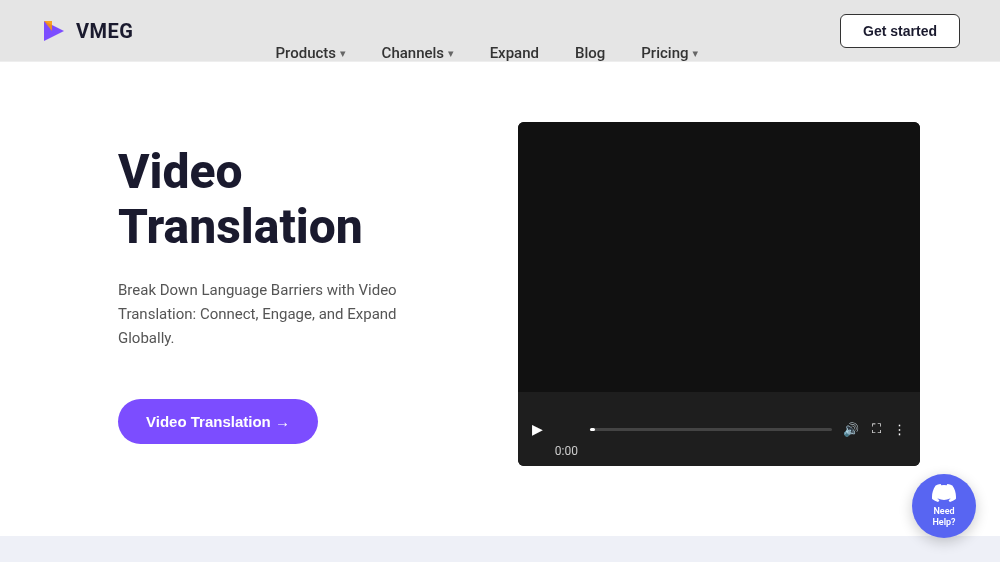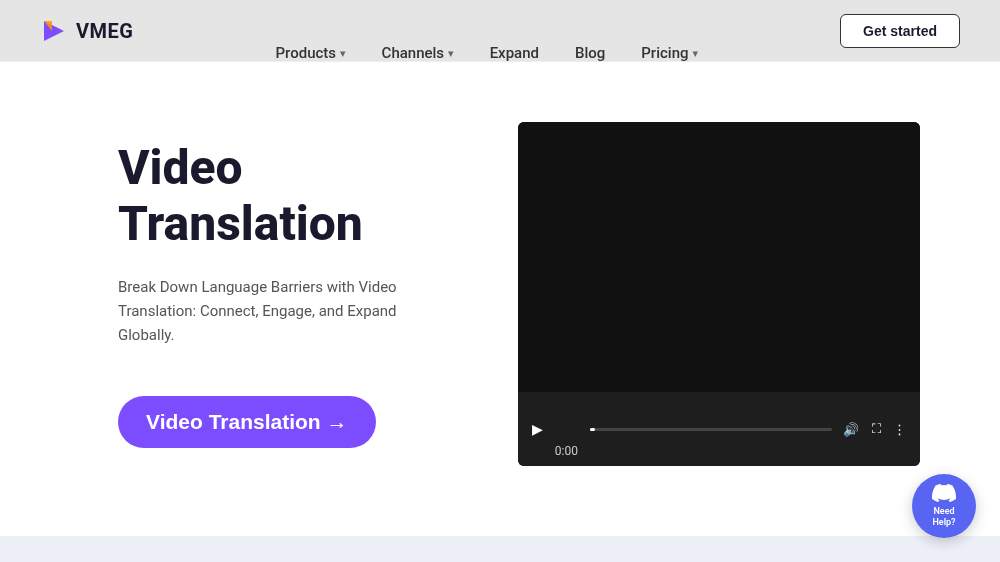--- a/index.html
+++ b/index.html
@@ -107,21 +107,21 @@
       margin-bottom: 25px;
       max-width: 320px;
     }
 
     .hero-cta {
       background: #7c4dff;
       color: #fff;
       border: none;
       padding: 14px 28px;
       border-radius: 30px;
-      font-size: 21px;
+      font-size: 15px;
       font-weight: 600;
       cursor: pointer;
       display: inline-flex;
       align-items: center;
       gap: 6px;
       margin-top: 24px;
     }
 
     .hero-right {
       flex: 1;

